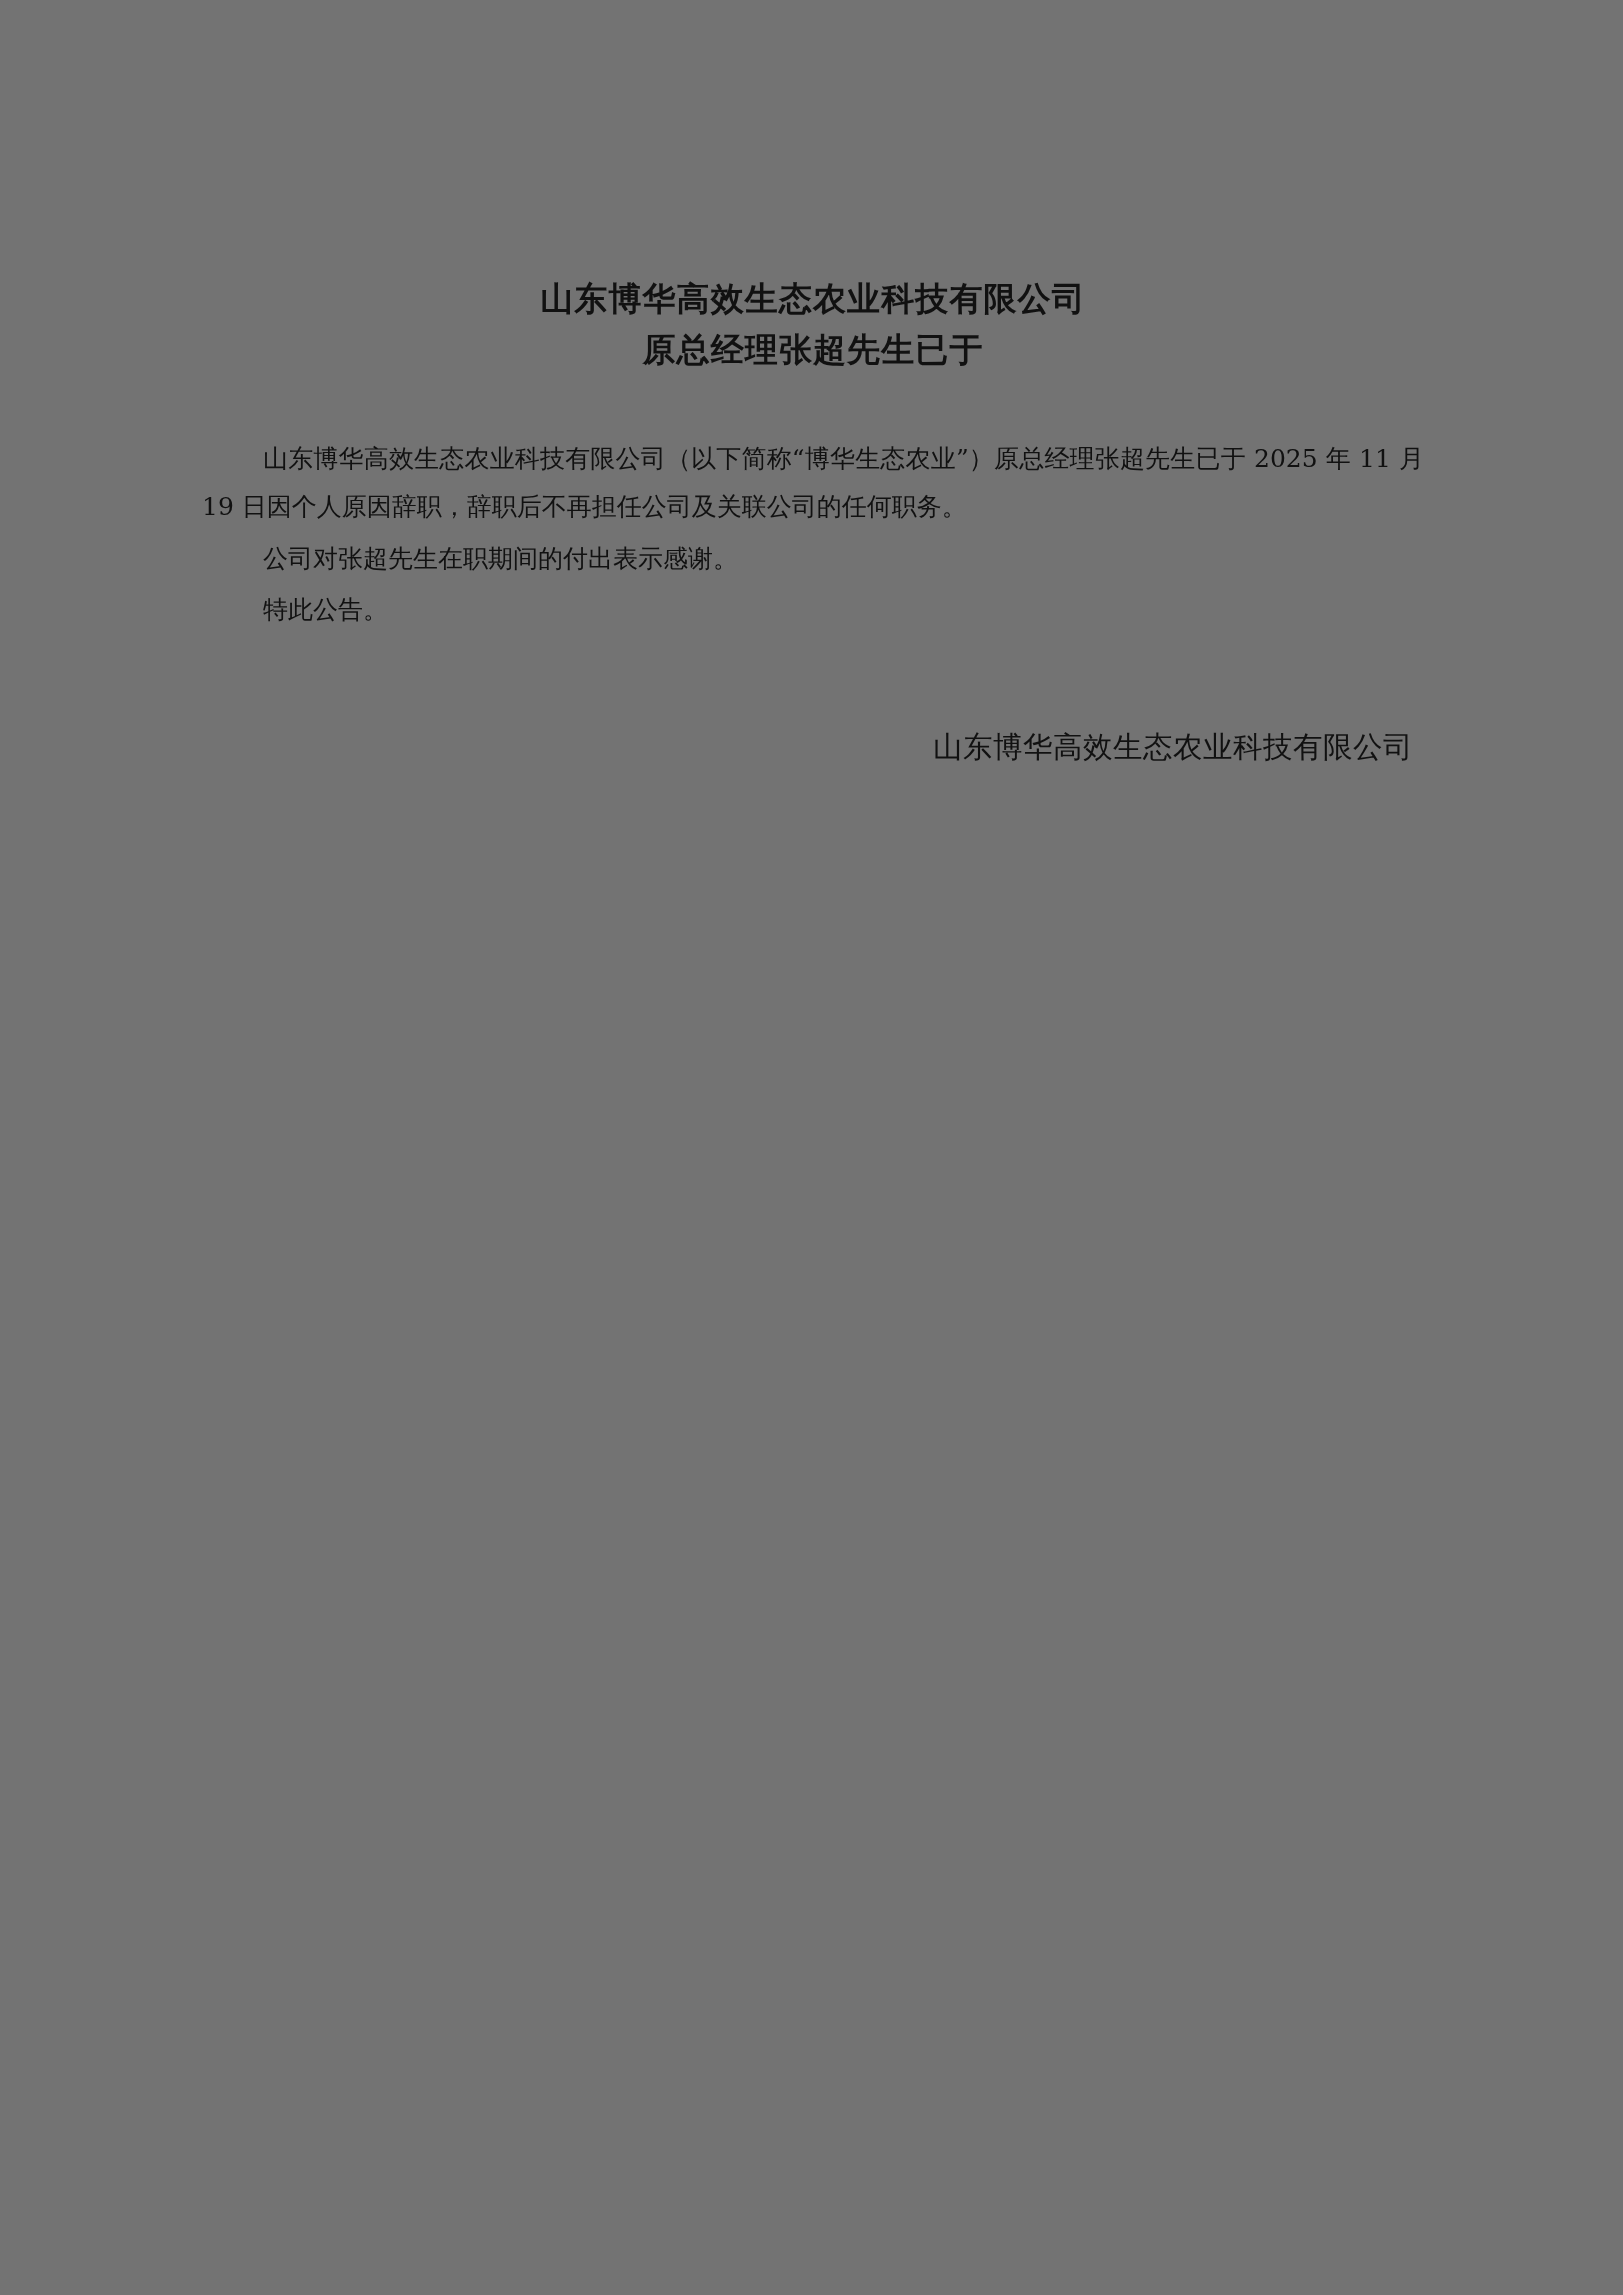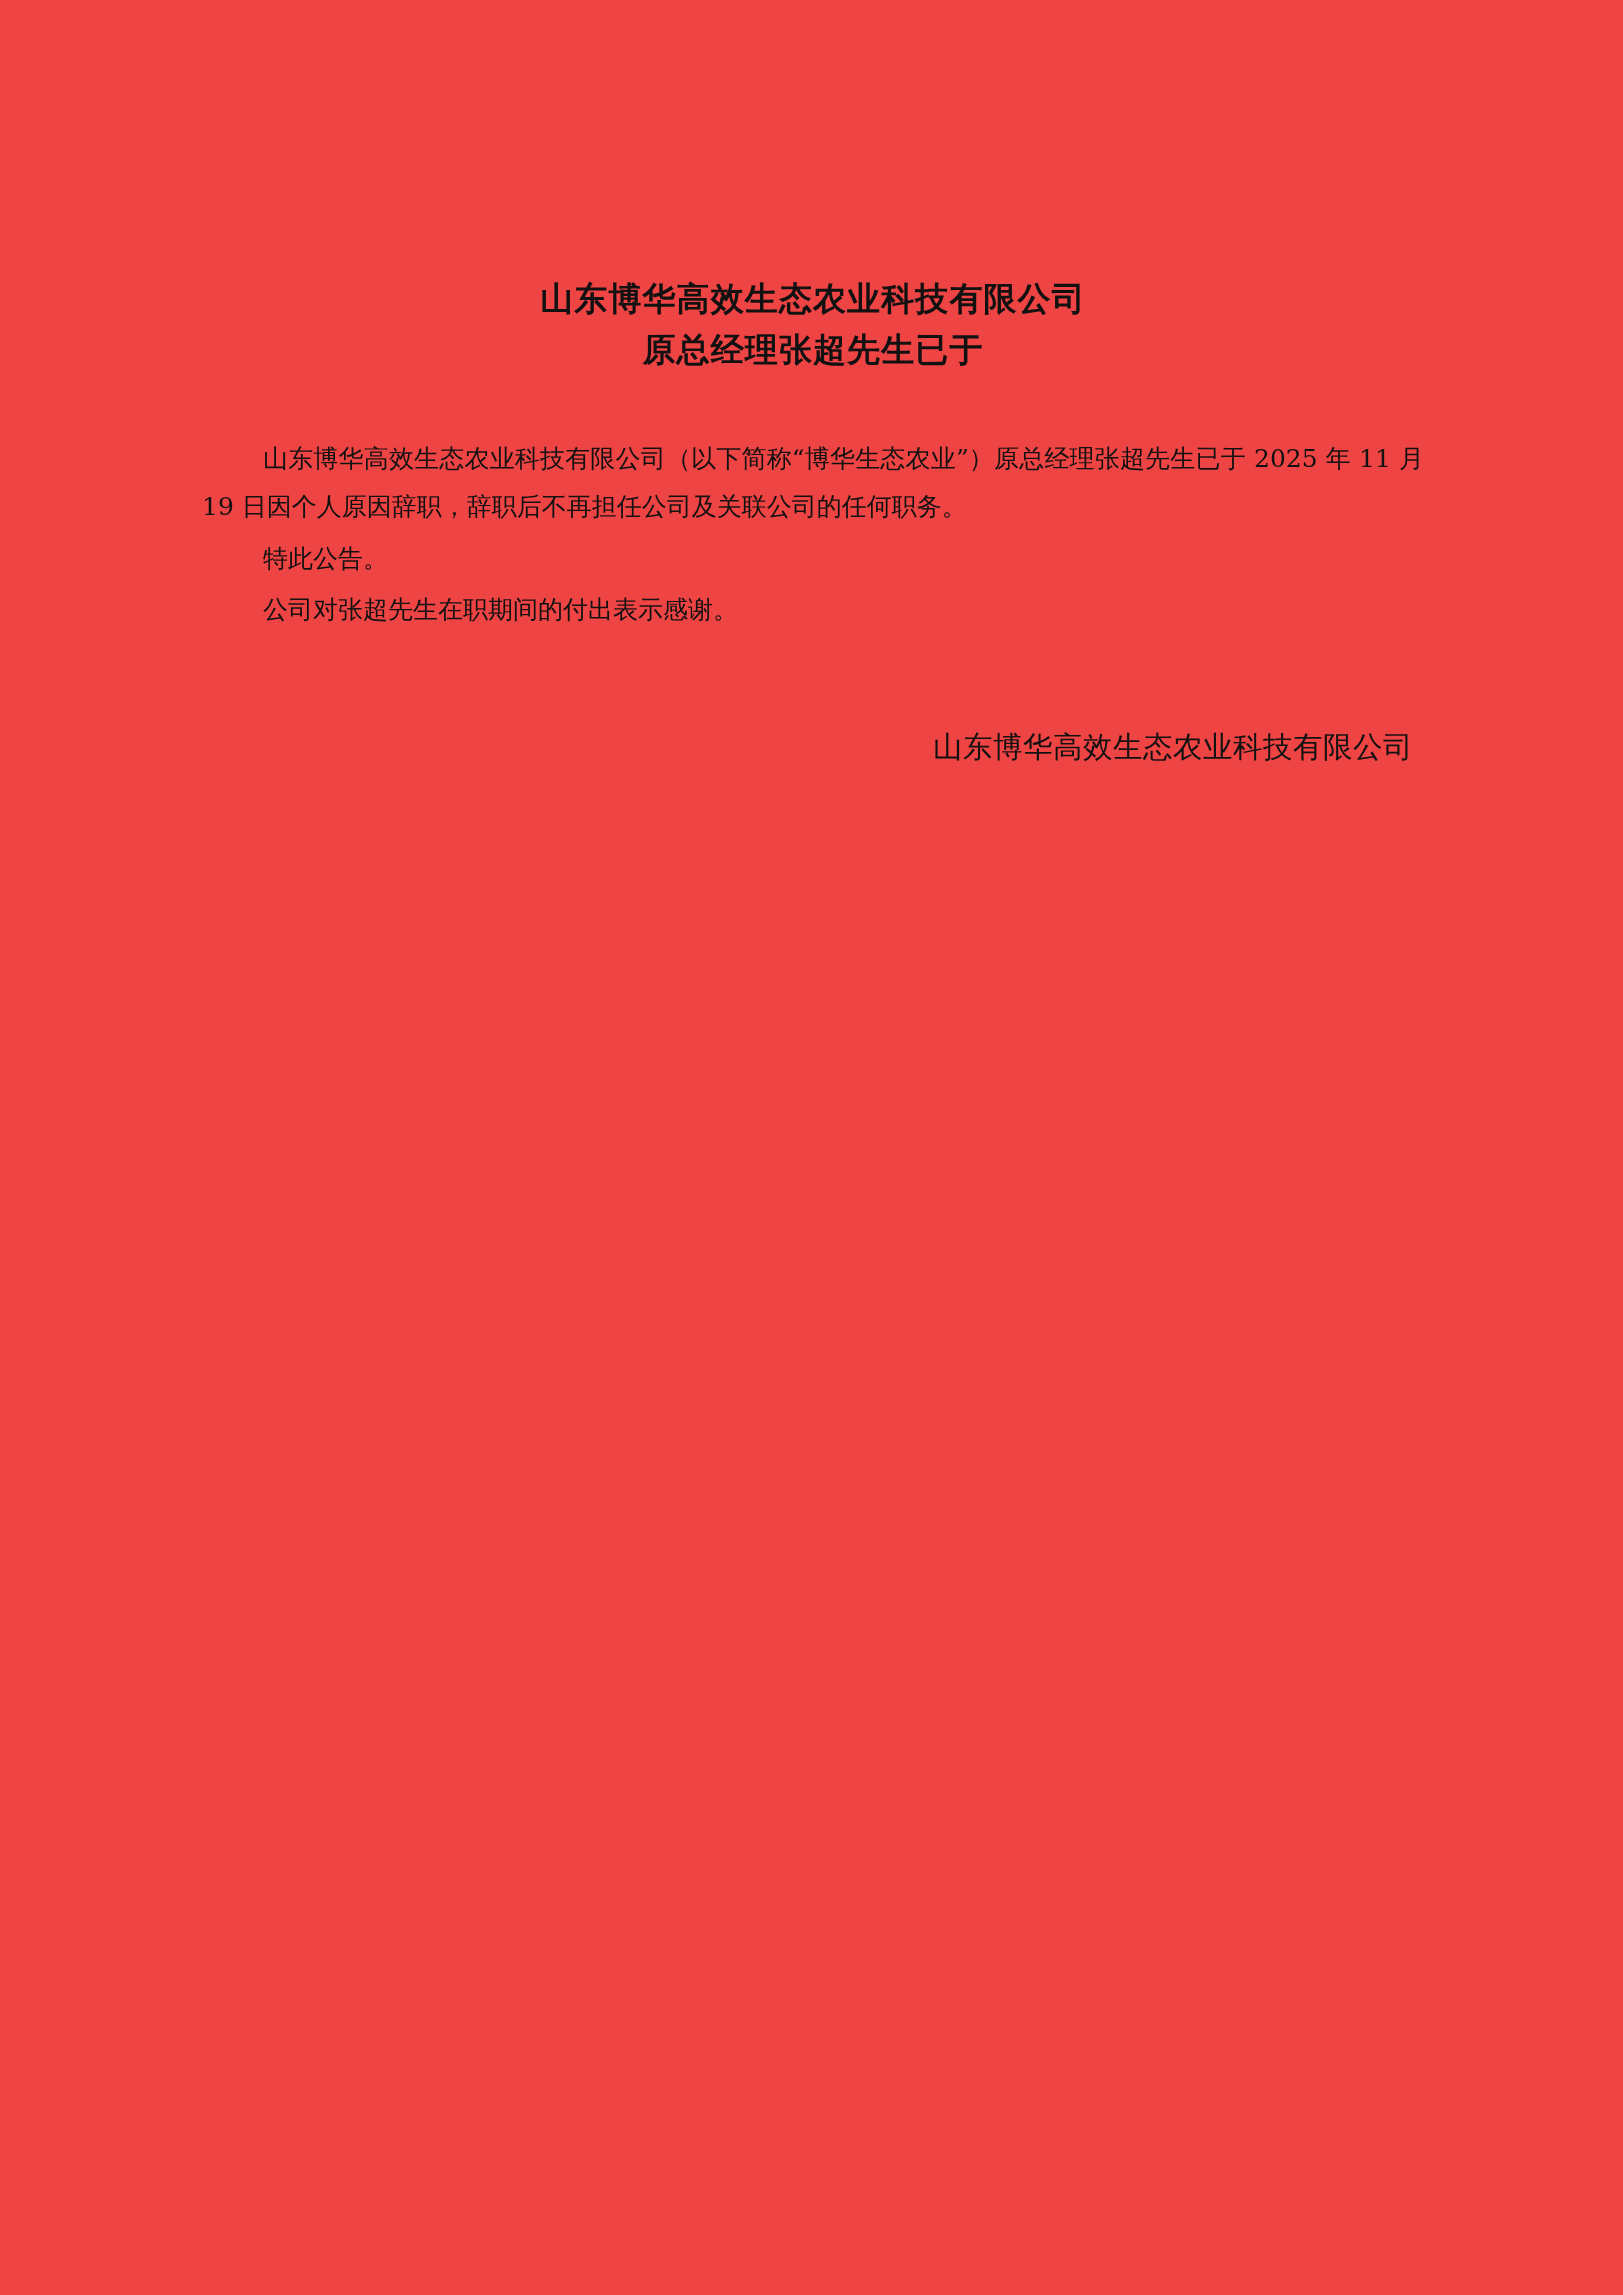--- a/index.html
+++ b/index.html
@@ -13,21 +13,21 @@
     font-family: "DejaVu Serif", "Liberation Serif", serif;
     color: #000000;
     -webkit-font-smoothing: antialiased;
   }
   .page {
     position: relative;
     width: 1623px;
     height: 2295px;
     box-sizing: border-box;
     padding: 0;
-    background: #ef4444;
+    background: #737373;
   }
   .doc-body {
     position: absolute;
     left: 202px;
     top: 273px;
     width: 1222px;
   }
   .title-block {
     text-align: center;
     margin-bottom: 0;
@@ -76,22 +76,22 @@
 <div class="page">
   <div class="doc-body">
 
     <div class="title-block">
       <div class="title-line">山东博华高效生态农业科技有限公司</div>
       <div class="title-line">原总经理张超先生已于</div>
     </div>
 
     <div class="body-block">
       <p class="para">山东博华高效生态农业科技有限公司（以下简称“博华生态农业”）原总经理张超先生已于 2025 年 11 月 19 日因个人原因辞职，辞职后不再担任公司及关联公司的任何职务。</p>
+      <p class="para">公司对张超先生在职期间的付出表示感谢。</p>
       <p class="para">特此公告。</p>
-      <p class="para">公司对张超先生在职期间的付出表示感谢。</p>
     </div>
 
     <div class="sign-block">
       <div class="sign-line">山东博华高效生态农业科技有限公司</div>
     </div>
 
   </div>
 </div>
 
 

